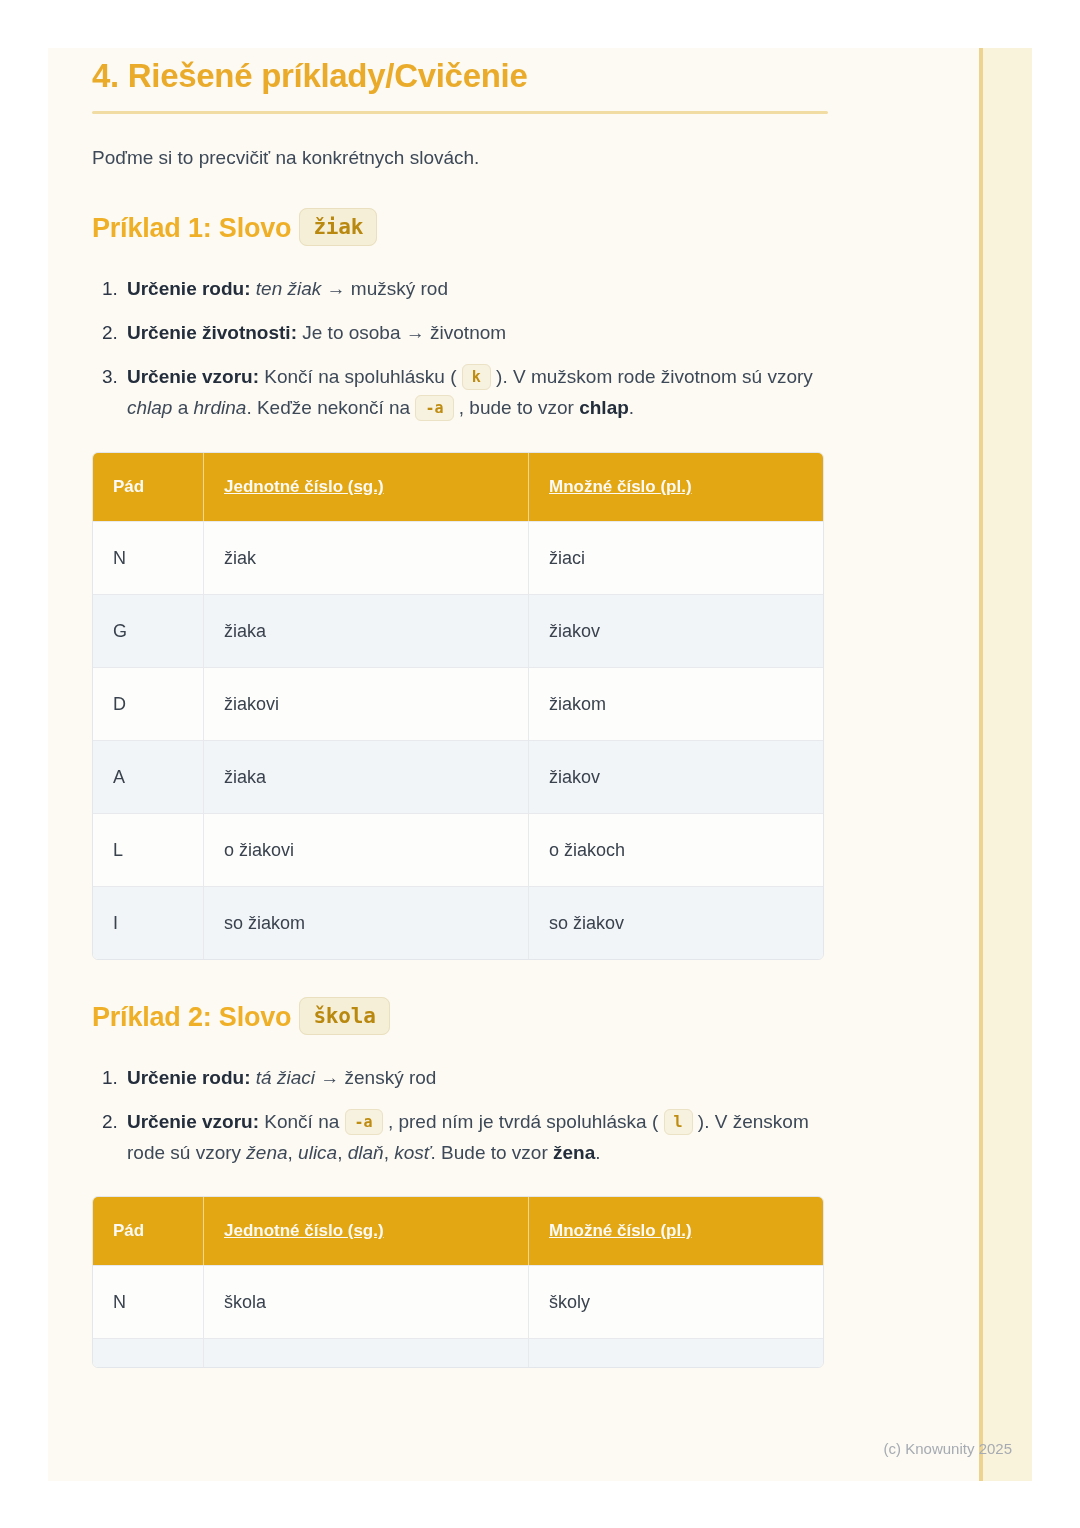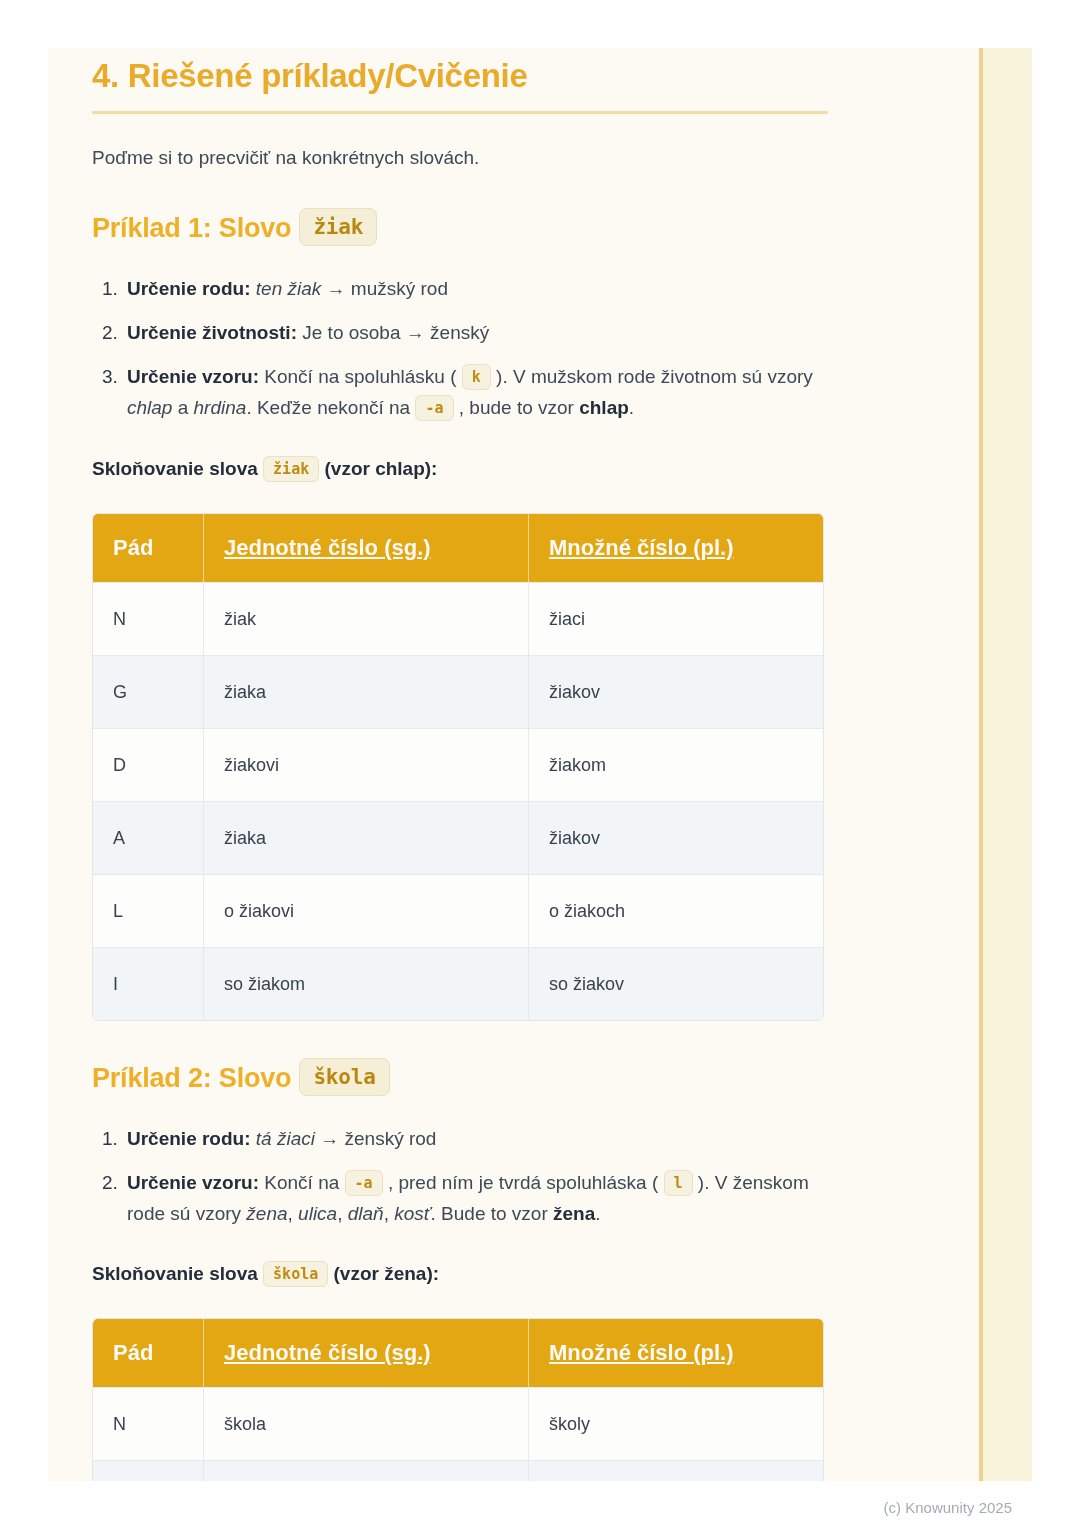--- a/index.html
+++ b/index.html
@@ -135,42 +135,42 @@
     border-collapse: separate;
     border-spacing: 0;
     table-layout: fixed;
   }
   table.decl-table col.c1 { width: 110px; }
   table.decl-table col.c2 { width: 325px; }
   table.decl-table col.c3 { width: 295px; }
   table.decl-table th {
     background: #e2a712;
     color: #fbfaf6;
-    font-size: 22px;
+    font-size: 17px;
     font-weight: bold;
     text-align: left;
     padding: 23px 20px;
     line-height: 22px;
   }
   table.decl-table th + th { border-left: 1px solid rgba(255,255,255,0.55); text-decoration: underline; }
   table.decl-table td {
     font-size: 18px;
     line-height: 20px;
     color: #39424e;
     padding: 26px 20px;
     background: #fdfdfb;
     border-top: 1px solid #e7e9ed;
   }
   table.decl-table td + td { border-left: 1px solid #e7e9ed; }
   table.decl-table tr:nth-child(even) td { background: #f2f5f7; }
   table.decl-table tr.partial td { padding: 14px 20px; }
 
   .footer {
     position: absolute;
-    top: 1499px;
+    top: 1440px;
     right: 68px;
     font-size: 15px;
     color: #a6abb3;
     z-index: 5;
     text-align: right;
   }
 </style>
 </head>
 <body>
 
@@ -180,25 +180,24 @@
   <div class="content">
 
     <h1 class="page-title">4. Riešené príklady/Cvičenie</h1>
     <div class="rule"></div>
     <p class="intro">Poďme si to precvičiť na konkrétnych slovách.</p>
 
     <h2 class="example-heading"><span>Príklad 1: Slovo</span><code class="chip-lg">žiak</code></h2>
 
     <ol class="steps">
         <li><span class="b">Určenie rodu:</span><span class="n"> </span><span class="i">ten žiak</span><span class="n"> → mužský rod</span></li>
-        <li><span class="b">Určenie životnosti:</span><span class="n"> Je to osoba → ženský</span></li>
+        <li><span class="b">Určenie životnosti:</span><span class="n"> Je to osoba → životnom</span></li>
         <li><span class="b">Určenie vzoru:</span><span class="n"> Končí na spoluhlásku ( </span><code class="chip">k</code><span class="n"> ). V mužskom rode životnom sú vzory </span><span class="i">chlap</span><span class="n"> a </span><span class="i">hrdina</span><span class="n">. Keďže nekončí na </span><code class="chip">-a</code><span class="n"> , bude to vzor </span><span class="b">chlap</span><span class="n">.</span></li>
       </ol>
 
-    <p class="decl-label"><span class="b">Skloňovanie slova </span><code class="chip">žiak</code><span class="b"> (vzor chlap):</span></p>
 
     <div class="table-wrap">
       <table class="decl-table">
           <colgroup>
             <col class="c1">
             <col class="c2">
             <col class="c3">
           </colgroup>
           <thead>
             <tr>
@@ -242,21 +241,20 @@
         </table>
     </div>
 
     <h2 class="example-heading"><span>Príklad 2: Slovo</span><code class="chip-lg">škola</code></h2>
 
     <ol class="steps">
         <li><span class="b">Určenie rodu:</span><span class="n"> </span><span class="i">tá žiaci</span><span class="n"> → ženský rod</span></li>
         <li><span class="b">Určenie vzoru:</span><span class="n"> Končí na </span><code class="chip">-a</code><span class="n"> , pred ním je tvrdá spoluhláska ( </span><code class="chip">l</code><span class="n"> ). V ženskom rode sú vzory </span><span class="i">žena</span><span class="n">, </span><span class="i">ulica</span><span class="n">, </span><span class="i">dlaň</span><span class="n">, </span><span class="i">kosť</span><span class="n">. Bude to vzor </span><span class="b">žena</span><span class="n">.</span></li>
       </ol>
 
-    <p class="decl-label"><span class="b">Skloňovanie slova </span><code class="chip">škola</code><span class="b"> (vzor žena):</span></p>
 
     <div class="table-wrap">
       <table class="decl-table">
           <colgroup>
             <col class="c1">
             <col class="c2">
             <col class="c3">
           </colgroup>
           <thead>
             <tr>

